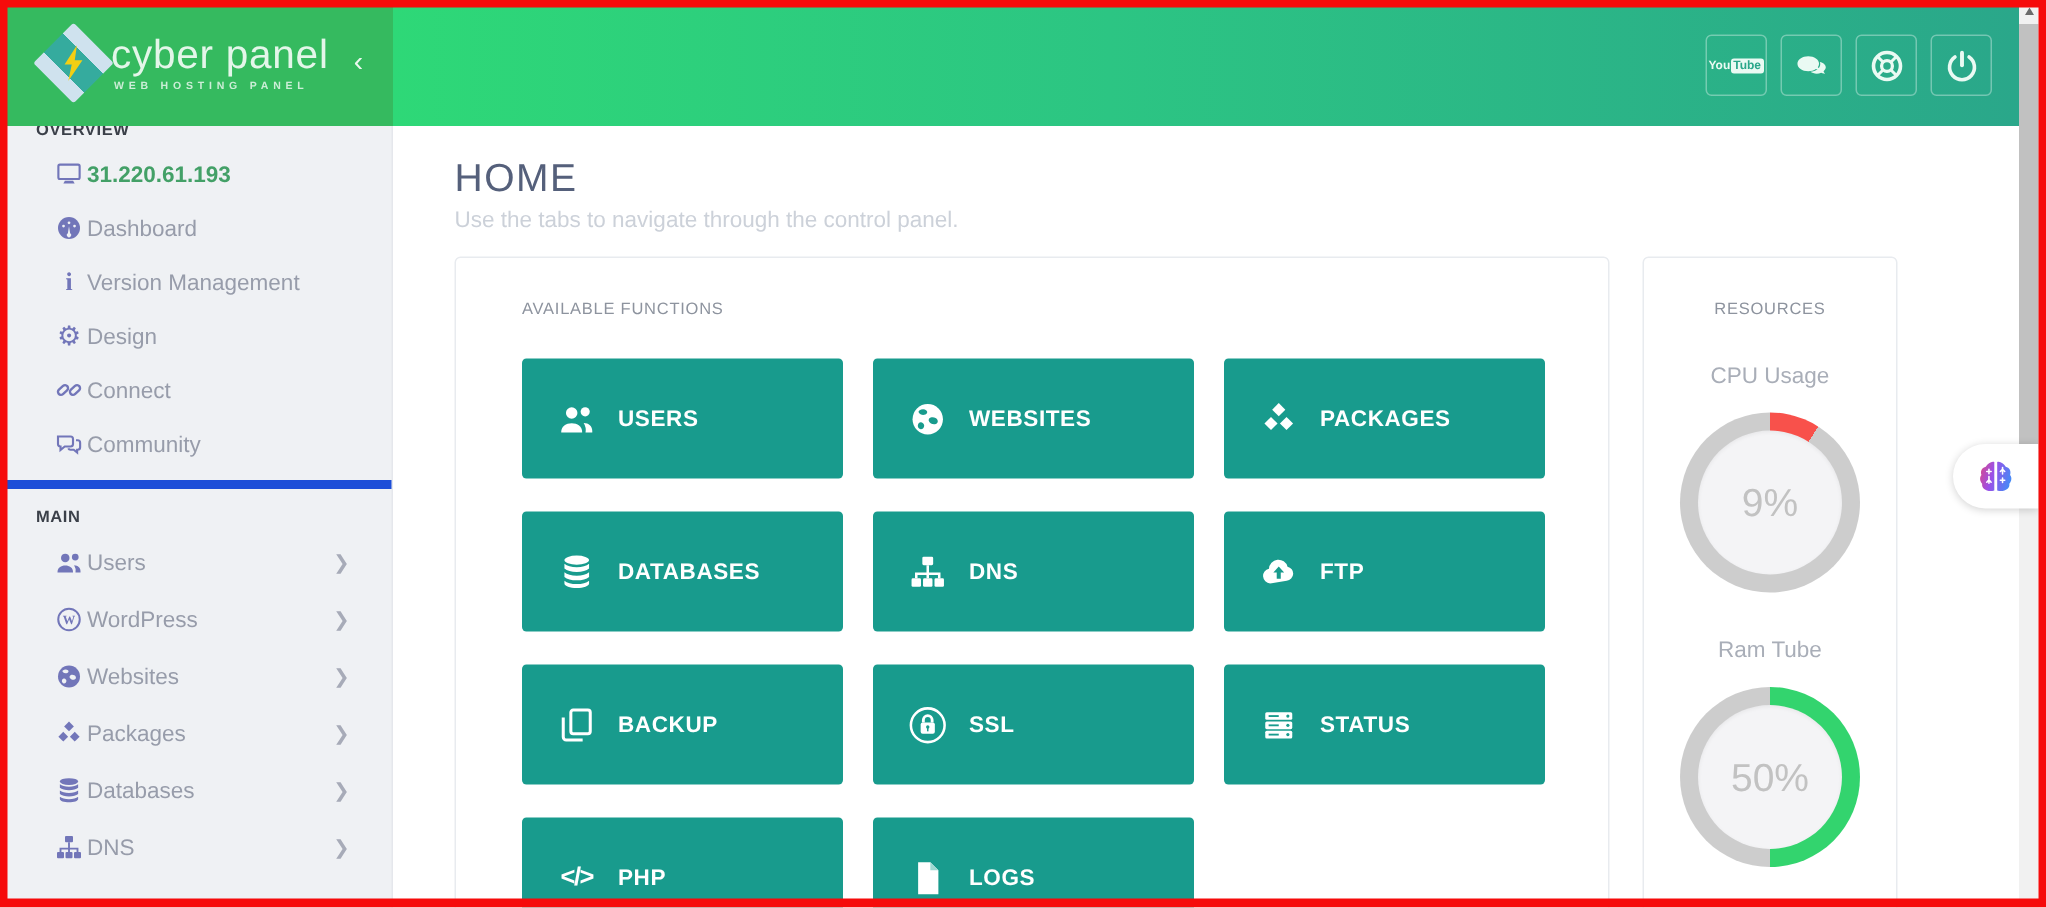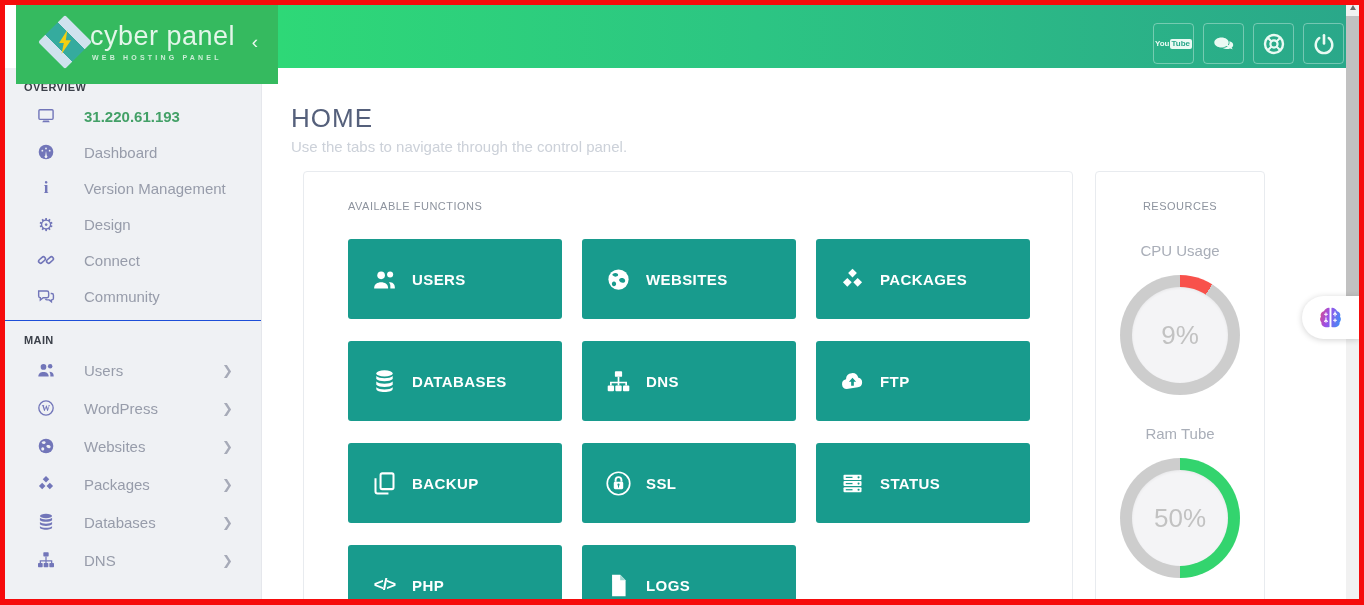--- a/index.html
+++ b/index.html
@@ -11,21 +11,21 @@
   }
 
   
   .frame {
     position: absolute; inset: 0; z-index: 100; pointer-events: none;
     border: 5px solid #f60b0b; border-bottom-width: 6px;
   }
 
   
   .topbar {
-    position: absolute; left: 16px; top: 0; width: 1346px; height: 68px;
+    position: absolute; left: 0; top: 0; width: 1346px; height: 84px;
     background: linear-gradient(90deg, #2ed877 262px, #2cc583 55%, #2aa78a 100%);
     z-index: 2;
     padding-left: 12px;
   }
   .logo-zone {
     position: absolute; left: 0; top: 0; width: 262px; height: 84px;
     background: #35ba5f; display: flex; align-items: center;
   }
   .logo-diamond {
     position: absolute; left: 30px; top: 23px; width: 38px; height: 38px;
@@ -62,48 +62,48 @@
   .yt-bottom {
     font-size: 8px; font-weight: 700; color: #2aa78a; background: #eafaf3;
     border-radius: 2px; padding: 1px 2px; margin-top: 1px;
   }
 
   
   .sidebar {
     position: absolute; left: 0; top: 68px; bottom: 0; width: 262px;
     background: #eff1f4; border-right: 1px solid #e5e7ec; z-index: 1;
   }
-  .side-section + .side-section { border-top: 1px solid #1d4ed8; margin-top: 6px; }
+  .side-section + .side-section { border-top: 6px solid #1d4ed8; margin-top: 6px; }
   .side-label {
     padding: 13px 24px 5px 24px; font-size: 11px; font-weight: 700;
     color: #3b4049; letter-spacing: 0.4px;
   }
   .side-item {
     height: 36px; display: flex; align-items: center; padding: 0 26px 0 34px;
     cursor: pointer; position: relative;
   }
   .side-item .s-icon {
     width: 24px; height: 22px; color: #7276b9; flex: 0 0 24px;
     display: flex; align-items: center; justify-content: center;
   }
   .side-item .s-icon svg { width: 20px; height: 20px; }
   .side-item .s-glyph { font-size: 17px; color: #7276b9; font-weight: 700; font-family: "Liberation Serif", serif; }
-  .side-item .s-text { margin-left: 26px; font-size: 15px; color: #979caa; }
+  .side-item .s-text { margin-left: 0; font-size: 15px; color: #979caa; }
   .side-item.active .s-text { color: #43a067; font-weight: 700; }
   .side-item .s-chevron {
     position: absolute; right: 28px; color: #a7abb8; font-size: 13px; font-family: "DejaVu Sans", sans-serif;
   }
   .main-group .side-item { height: 38px; }
 
   
   .content {
     position: absolute; left: 263px; top: 84px; right: 18px; bottom: 0;
     background: #ffffff; overflow: hidden;
   }
-  .page-head { position: absolute; left: 28px; top: 19px; }
+  .page-head { position: absolute; left: 40px; top: 19px; }
   .page-title { font-size: 26px; font-weight: 300; color: #55607b; letter-spacing: 1px; }
   .page-subtitle { font-size: 15px; color: #ccd1d9; margin-top: 4px; }
 
   .card {
     position: absolute; top: 87px; background: #ffffff;
     border: 1px solid #e8ebef; border-radius: 4px;
   }
   .card-functions { left: 40px; width: 770px; height: 560px; padding: 28px 44px; }
   .card-title { font-size: 11px; color: #8d939e; letter-spacing: 0.5px; }
   .fn-grid {

